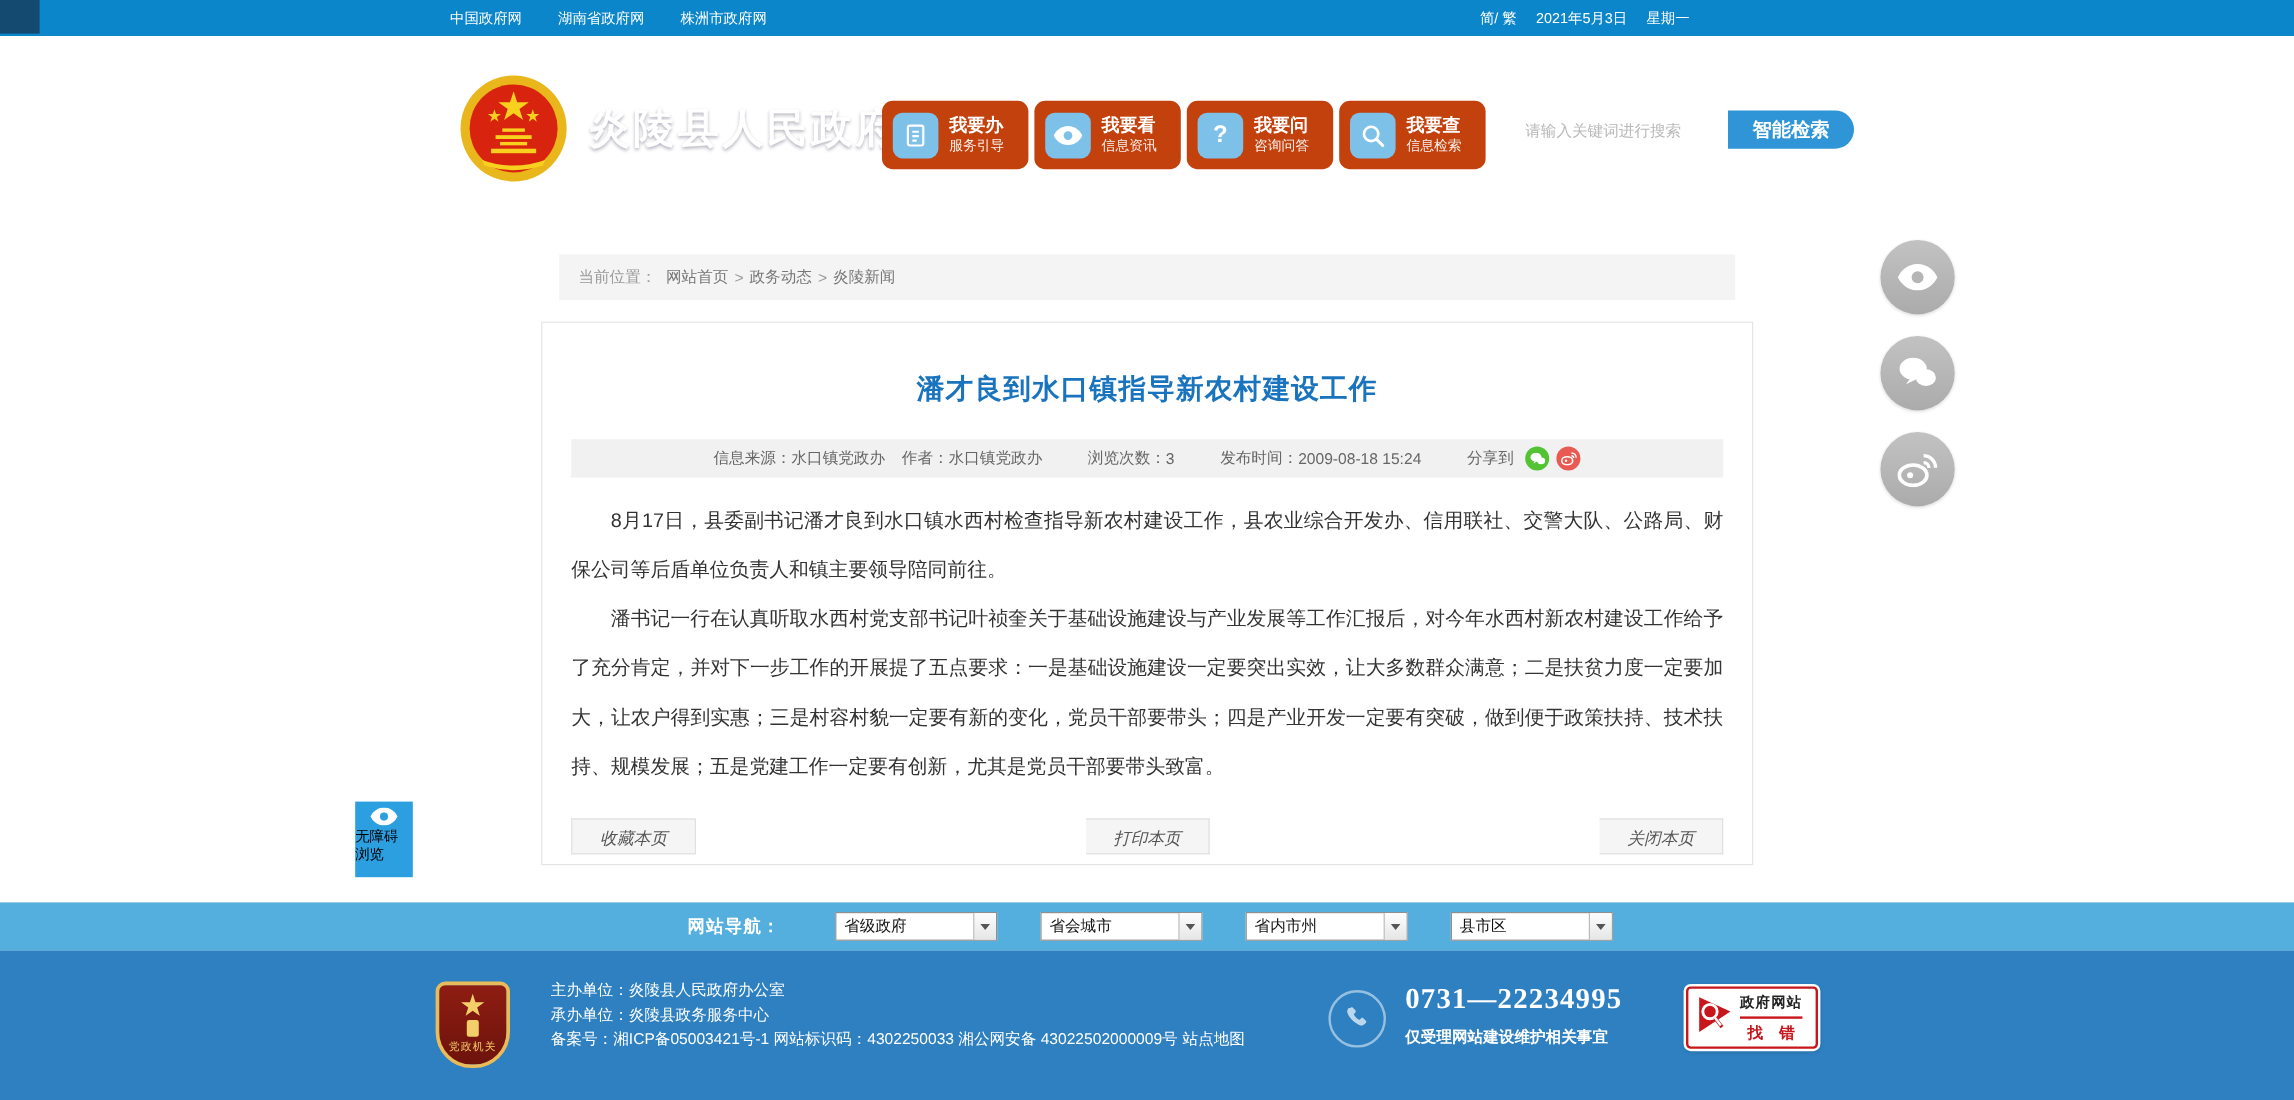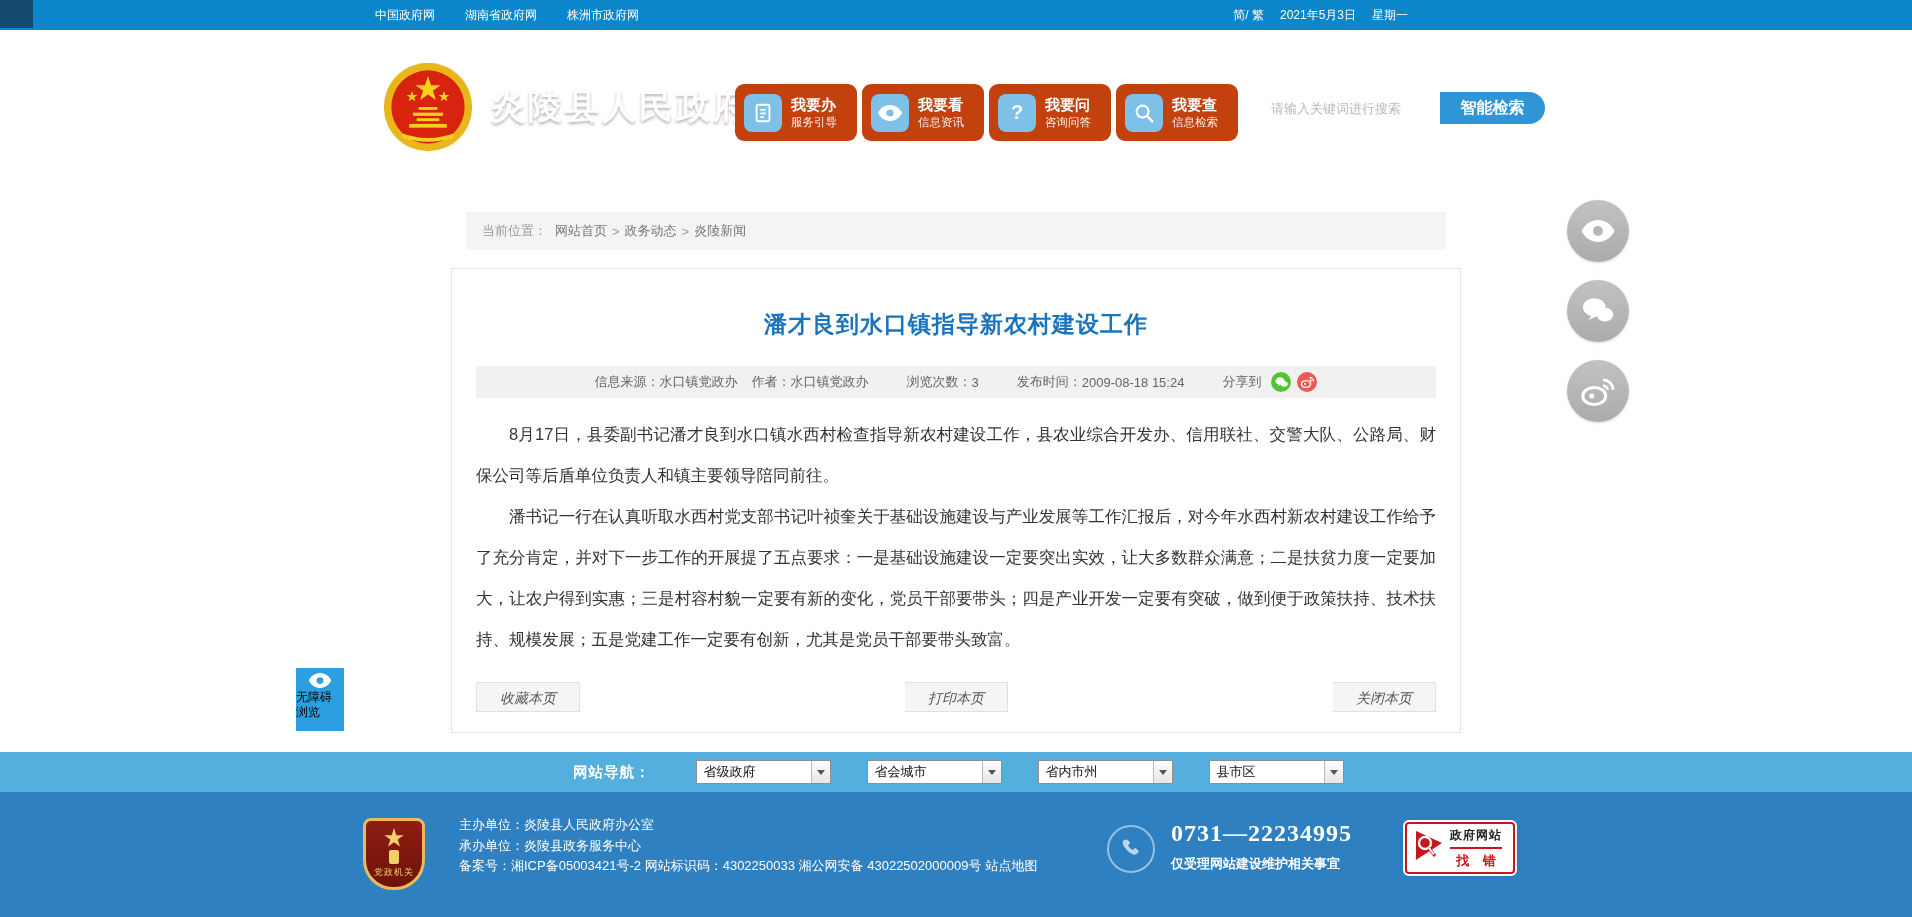--- a/index.html
+++ b/index.html
@@ -42,21 +42,21 @@
 
   
   .main { background:#fff; height:567px; padding-top:27px; }
   .content { width:1010px; margin:0 auto; }
   .breadcrumb { height:38px; background:#f4f4f4; margin:0 15px 18px; display:flex;
     align-items:center; padding-left:16px; font-size:13px; color:#999; }
   .breadcrumb .bc-link { color:#777; cursor:pointer; }
   .breadcrumb .bc-sep { margin:0 5px; color:#999; }
   .breadcrumb .bc-label { margin-right:8px; }
 
-  .article-box { border:1px solid #e5e5e5; background:#fff; padding:40px 24px 20px; }
+  .article-box { border:1px solid #e5e5e5; background:#fff; padding:40px 24px 8px; }
   .article-title { text-align:center; color:#1a74bd; font-size:23px; font-weight:bold; letter-spacing:1px; }
   .meta { margin-top:26px; height:32px; background:#f1f1f1; display:flex; align-items:center;
     justify-content:center; font-size:13px; color:#666; }
   .meta .m-item { margin:0 0 0 14px; white-space:nowrap; }
   .meta .m-first { margin-left:0; }
   .meta .m-gap { margin-left:38px; }
   .share-icons { display:flex; gap:6px; margin-left:10px; }
   .share-circle { width:20px; height:20px; border-radius:50%; display:flex; align-items:center;
     justify-content:center; cursor:pointer; }
   .wechat-bg { background:#52c332; }
@@ -338,21 +338,21 @@
   <div class="footer-inner">
     <div class="gov-badge">
       <span class="star">★</span>
       <span class="pillar"></span>
       <span class="badge-label">党政机关</span>
     </div>
     <div class="footer-lines">
       <div>主办单位：炎陵县人民政府办公室</div>
       <div>承办单位：炎陵县政务服务中心</div>
       <div>
-        <span>备案号：湘ICP备05003421号-2 网站标识码：4302250033 湘公网安备 43022502000009号</span><span class="sitemap">站点地图</span>
+        <span>备案号：湘ICP备05003421号-1 网站标识码：4302250033 湘公网安备 43022502000009号</span><span class="sitemap">站点地图</span>
       </div>
     </div>
     <div class="phone-block">
       <span class="phone-circle">
         <svg width="24" height="24" viewBox="0 0 24 24">
             <path d="M6.6 2.8c.5-.5 1.3-.5 1.8 0l2.1 2.1c.5.5.5 1.3 0 1.8l-1 1c-.3.3-.3.8-.1 1.2.9 1.5 2.2 2.8 3.7 3.7.4.2.9.2 1.2-.1l1-1c.5-.5 1.3-.5 1.8 0l2.1 2.1c.5.5.5 1.3 0 1.8l-1.2 1.2c-1 1-2.5 1.3-3.8.8-2.3-.9-4.4-2.3-6.2-4.1-1.8-1.8-3.2-3.9-4.1-6.2-.5-1.3-.2-2.8.8-3.8z" fill="#bcd7ec"></path>
           </svg>
       </span>
       <span class="phone-texts">
         <div class="phone-num">0731—22234995</div>

